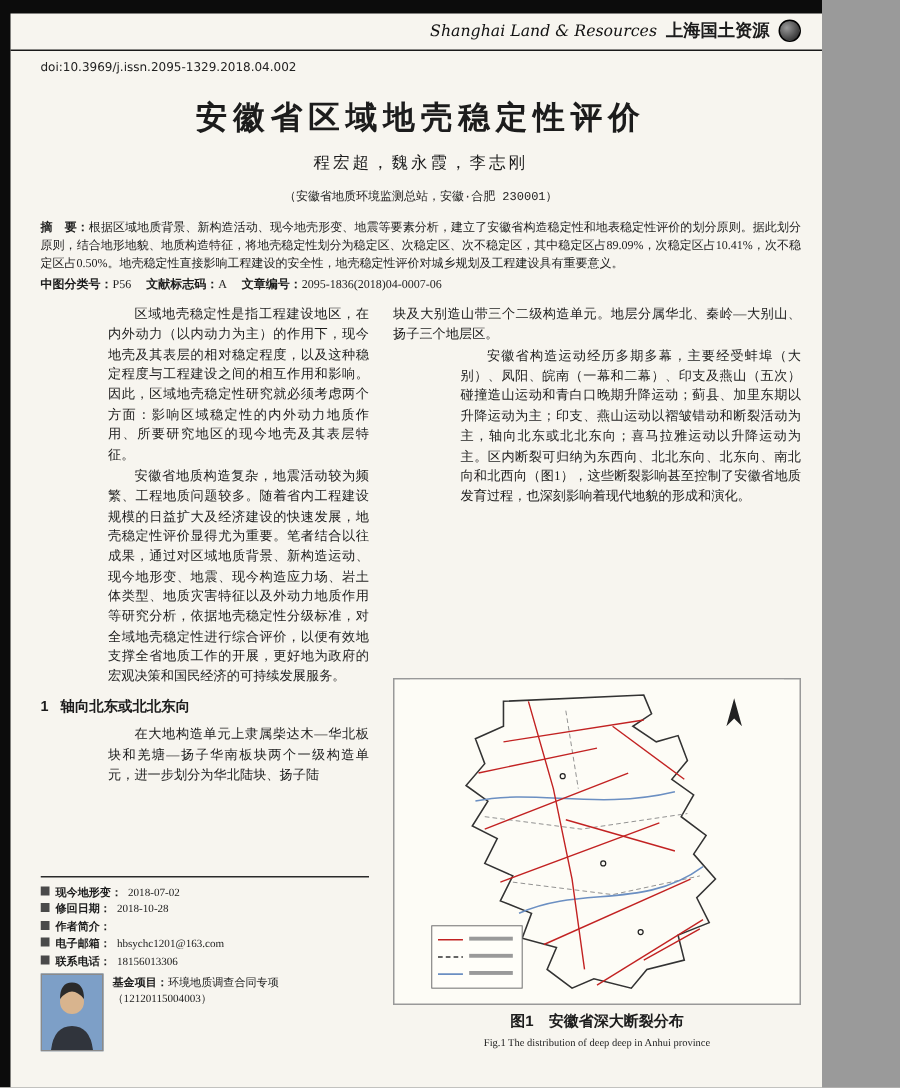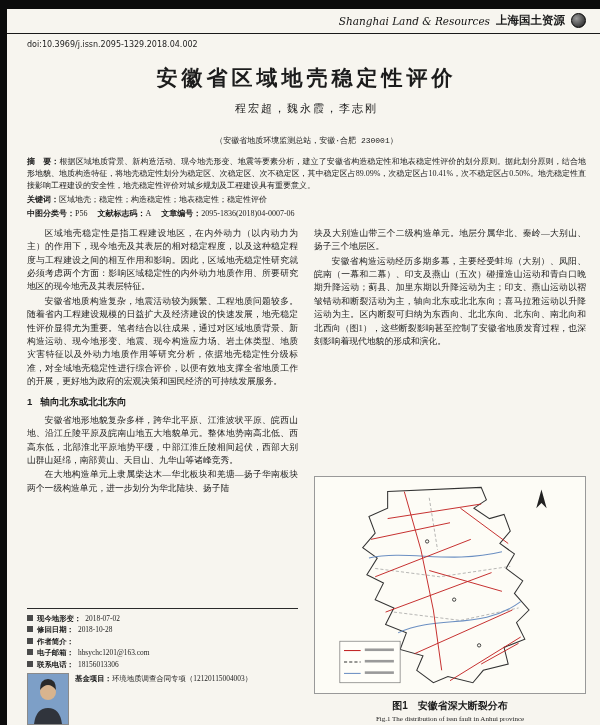--- a/index.html
+++ b/index.html
@@ -1,47 +1,47 @@
 <!DOCTYPE html>
 <html><head>
 <meta charset="utf-8">
 <style>
   html,body { margin:0; padding:0; background:#9a9a9a; }
   .page {
-    position:relative; width:600px; height:725px; margin:0;
+    position:relative; width:548px; height:725px; margin:0;
     background:#f7f5ef; overflow:hidden; box-sizing:border-box;
     font-family:"Liberation Serif", serif; color:#1c1c1c;
   }
   .bar-top { position:absolute; top:0; left:0; width:600px; height:9px; background:#0c0c0c; }
   .bar-left { position:absolute; top:0; left:0; width:7px; height:725px; background:#0c0c0c; }
 
   .hdr { position:absolute; top:13px; right:14px; display:flex; align-items:center; gap:6px; }
   .jen { font-style:italic; font-size:10.5px; font-family:"DejaVu Serif", serif; color:#111; }
   .jcn { font-weight:bold; font-size:11.5px; font-family:Liberation Mono, monospace; }
   .logo { width:13px; height:13px; border-radius:50%;
           background:radial-gradient(circle at 35% 35%, #9a9a9a, #151515); border:1px solid #000; }
   .hrule { position:absolute; top:33px; left:7px; right:0; height:1px; background:#1a1a1a; }
 
   .content { position:absolute; top:40px; left:27px; right:14px; bottom:0; }
   .doi { font-size:8px; font-family:"DejaVu Sans", sans-serif; color:#222; }
   .title { text-align:center; font-size:21px; font-weight:bold; letter-spacing:4px;
            font-family:"Liberation Sans", sans-serif; margin:15px 0 9px; }
-  .authors { text-align:center; font-size:11px; letter-spacing:2px; margin-bottom:19px; }
+  .authors { text-align:center; font-size:11px; letter-spacing:2px; margin-bottom:9px; }
   .affil { text-align:center; font-size:8px; margin-bottom:10px; color:#222;font-family:Liberation Mono, monospace; }
 
   .abs { font-size:8px; line-height:1.5; text-align:justify; }
   .abs p { margin:0 0 2px; }
   .abs b { font-family:"Liberation Sans", sans-serif; }
   .gap { display:inline-block; width:10px; }
 
   .cols { display:flex; gap:16px; margin-top:7px; height:498px; overflow:hidden; }
   .col { width:272px; font-size:8.8px; line-height:1.52; text-align:justify;
          display:flex; flex-direction:column; }
   .col p { margin:0 0 1px; }
-  p.ind { text-indent:2em; }
+  p.ind { text-indent:2em;margin-left:45px; }
   h2.sec { font-family:"Liberation Sans", sans-serif; font-size:9.6px; margin:6px 0 4px; }
   h2.sec .no { margin-right:8px; }
 
   .footnote { margin-top:auto; border-top:1px solid #2a2a2a; padding-top:4px;
               font-size:7.4px; line-height:1.55; text-align:left; }
   .fn-line { display:flex; gap:4px; align-items:flex-start; }
   .fn-ic { width:6px; height:6px; background:#4a4a4a; margin-top:2px; flex:none; }
   .fn-lbl { font-weight:bold; font-family:"Liberation Sans", sans-serif; flex:none; }
   .fund-row { display:flex; gap:6px; margin-top:3px; align-items:flex-start; }
   .photo { width:40px; height:50px; flex:none; border:1px solid #8a8a8a;
@@ -69,31 +69,29 @@
   <div class="hrule"></div>
 
   <div class="content">
     <div class="doi">doi:10.3969/j.issn.2095-1329.2018.04.002</div>
     <h1 class="title">安徽省区域地壳稳定性评价</h1>
     <div class="authors">程宏超，魏永霞，李志刚</div>
     <div class="affil">（安徽省地质环境监测总站，安徽·合肥 230001）</div>
 
     <div class="abs">
       <p><b>摘　要：</b><span>根据区域地质背景、新构造活动、现今地壳形变、地震等要素分析，建立了安徽省构造稳定性和地表稳定性评价的划分原则。据此划分原则，结合地形地貌、地质构造特征，将地壳稳定性划分为稳定区、次稳定区、次不稳定区，其中稳定区占89.09%，次稳定区占10.41%，次不稳定区占0.50%。地壳稳定性直接影响工程建设的安全性，地壳稳定性评价对城乡规划及工程建设具有重要意义。</span></p>
-      <p><b>关键词：</b><span>区域地壳；稳定性；构造稳定性；地表稳定性；稳定性评价</span></p>
       <p><b>中图分类号：</b><span>P56</span><span class="gap"></span><b>文献标志码：</b><span>A</span><span class="gap"></span><b>文章编号：</b><span>2095-1836(2018)04-0007-06</span></p>
     </div>
 
     <main class="cols">
 
       <div class="col">
         <p class="ind">区域地壳稳定性是指工程建设地区，在内外动力（以内动力为主）的作用下，现今地壳及其表层的相对稳定程度，以及这种稳定程度与工程建设之间的相互作用和影响。因此，区域地壳稳定性研究就必须考虑两个方面：影响区域稳定性的内外动力地质作用、所要研究地区的现今地壳及其表层特征。</p>
         <p class="ind">安徽省地质构造复杂，地震活动较为频繁、工程地质问题较多。随着省内工程建设规模的日益扩大及经济建设的快速发展，地壳稳定性评价显得尤为重要。笔者结合以往成果，通过对区域地质背景、新构造运动、现今地形变、地震、现今构造应力场、岩土体类型、地质灾害特征以及外动力地质作用等研究分析，依据地壳稳定性分级标准，对全域地壳稳定性进行综合评价，以便有效地支撑全省地质工作的开展，更好地为政府的宏观决策和国民经济的可持续发展服务。</p>
         <h2 class="sec"><span class="no">1</span><span>轴向北东或北北东向</span></h2>
-        <p class="ind">安徽省地形地貌复杂多样，跨华北平原、江淮波状平原、皖西山地、沿江丘陵平原及皖南山地五大地貌单元。整体地势南高北低、西高东低，北部淮北平原地势平缓，中部江淮丘陵相间起伏，西部大别山群山延绵，南部黄山、天目山、九华山等诸峰竞秀。</p>
         <p class="ind">在大地构造单元上隶属柴达木—华北板块和羌塘—扬子华南板块两个一级构造单元，进一步划分为华北陆块、扬子陆</p>
 
         <div class="footnote">
           <div class="fn-line">
             <span class="fn-ic"></span>
             <span class="fn-lbl">现今地形变：</span>
             <span>2018-07-02</span>
           </div>
           <div class="fn-line">
             <span class="fn-ic"></span>
@@ -183,20 +181,20 @@
                 <rect x="38" y="165" width="28" height="2.5" fill="#9a9a9a"></rect>
                 <line x1="18" y1="178" x2="34" y2="178" stroke="#333" stroke-width="1" stroke-dasharray="3 2"></line>
                 <rect x="38" y="176" width="28" height="2.5" fill="#9a9a9a"></rect>
                 <line x1="18" y1="189" x2="34" y2="189" stroke="#6b8fc2" stroke-width="1"></line>
                 <rect x="38" y="187" width="28" height="2.5" fill="#9a9a9a"></rect>
               </g>
             </svg>
           </div>
           <figcaption>
             <div class="cap-cn">图1　安徽省深大断裂分布</div>
-            <div class="cap-en">Fig.1  The distribution of issn fault in Anhui province</div>
+            <div class="cap-en">Fig.1  The distribution of deep deep in Anhui province</div>
           </figcaption>
         </figure>
       </div>
 
     </main>
   </div>
 </div>
 
 </body></html>

